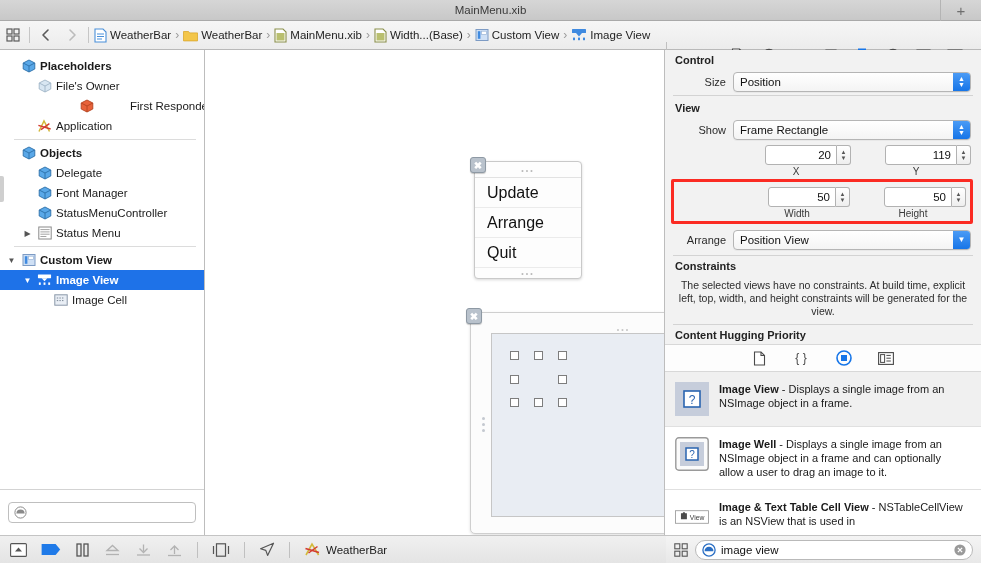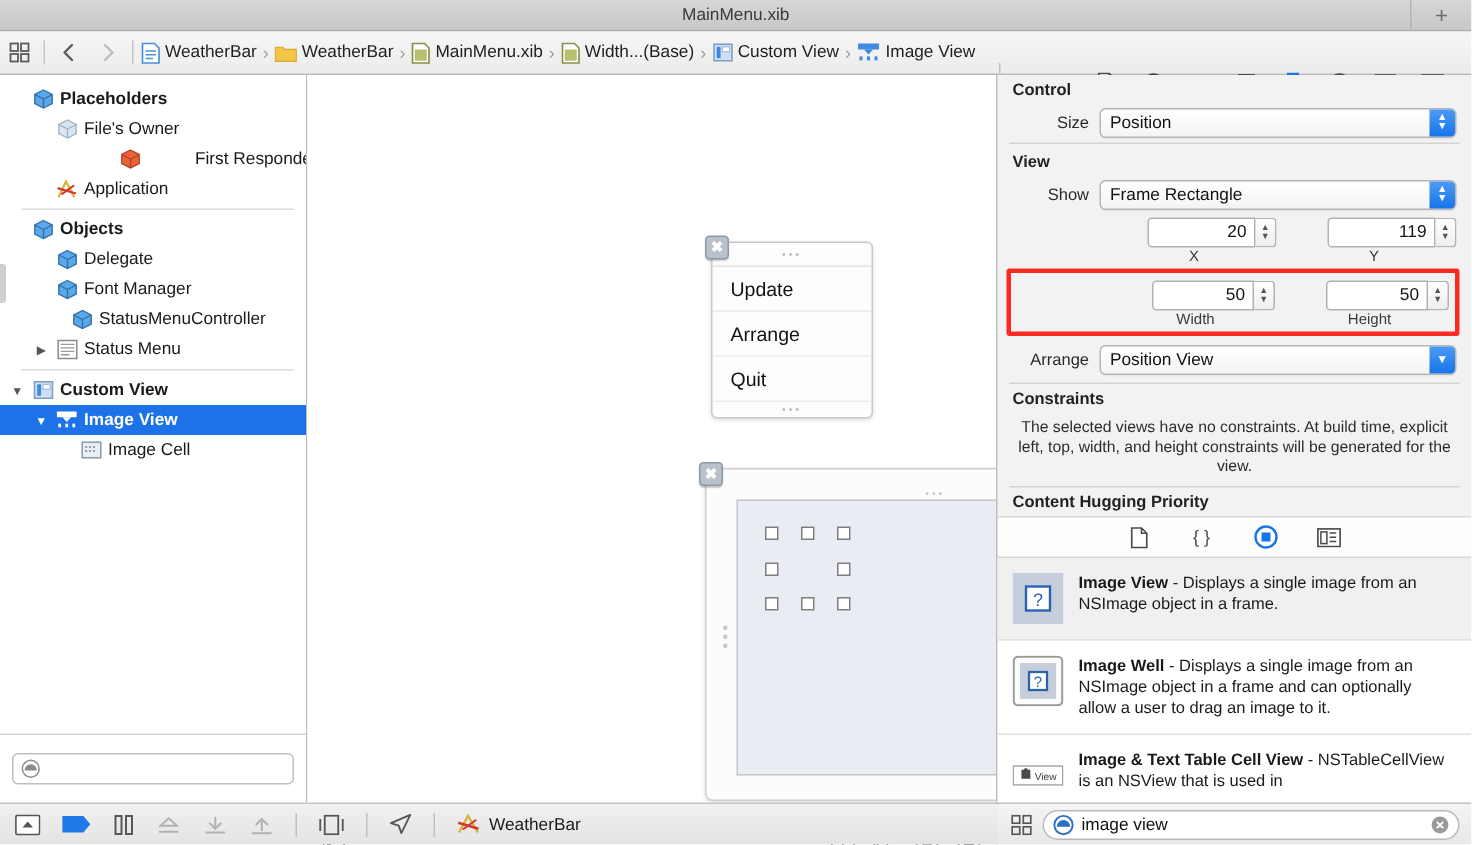--- a/index.html
+++ b/index.html
@@ -133,21 +133,21 @@
   .close-badge {
     position: absolute; left: -5px; top: -5px;
     width: 16px; height: 16px; border-radius: 3px;
     background: #b9c2cc; border: 1px solid #8e99a4;
     color: #fff; font-size: 10px; font-weight: bold;
     display: flex; align-items: center; justify-content: center;
     box-shadow: 0 1px 1px rgba(0,0,0,0.2);
   }
   .menu-item {
     height: 30px; display: flex; align-items: center; padding-left: 12px;
-    font-size: 13px; color: #111;
+    font-size: 16px; color: #111;
     border-bottom: 1px solid #ebebeb;
   }
   .menu-foot { height: 11px; position: relative; }
 
   
   .cv-obj {
     position: absolute; left: 265px; top: 262px; width: 307px; height: 222px;
     background: #fcfcfc; border: 1px solid #cfcfcf; border-radius: 5px;
     box-shadow: 0 1px 3px rgba(0,0,0,0.13);
   }
@@ -505,21 +505,21 @@
           <div class="tree-row" style="padding-left: 22px;">
             <span class="disc"></span>
             <span class="ico">
               <svg width="14" height="14" viewBox="0 0 14 14">
                 <path d="M7 1 L12.8 4 V10 L7 13 L1.2 10 V4 Z" fill="#5aa8e8" stroke="#2d6fa8" stroke-width="0.9"></path>
                 <path d="M1.2 4 L7 7 L12.8 4 M7 7 V13" fill="none" stroke="#2d6fa8" stroke-width="0.9"></path>
               </svg>
             </span>
             <span class="lbl">Font Manager</span>
           </div>
-          <div class="tree-row" style="padding-left: 32px;">
+          <div class="tree-row" style="padding-left: 22px;">
             <span class="disc"></span>
             <span class="ico">
               <svg width="14" height="14" viewBox="0 0 14 14">
                 <path d="M7 1 L12.8 4 V10 L7 13 L1.2 10 V4 Z" fill="#5aa8e8" stroke="#2d6fa8" stroke-width="0.9"></path>
                 <path d="M1.2 4 L7 7 L12.8 4 M7 7 V13" fill="none" stroke="#2d6fa8" stroke-width="0.9"></path>
               </svg>
             </span>
             <span class="lbl">StatusMenuController</span>
           </div>
           <div class="tree-row" style="padding-left: 22px;">

